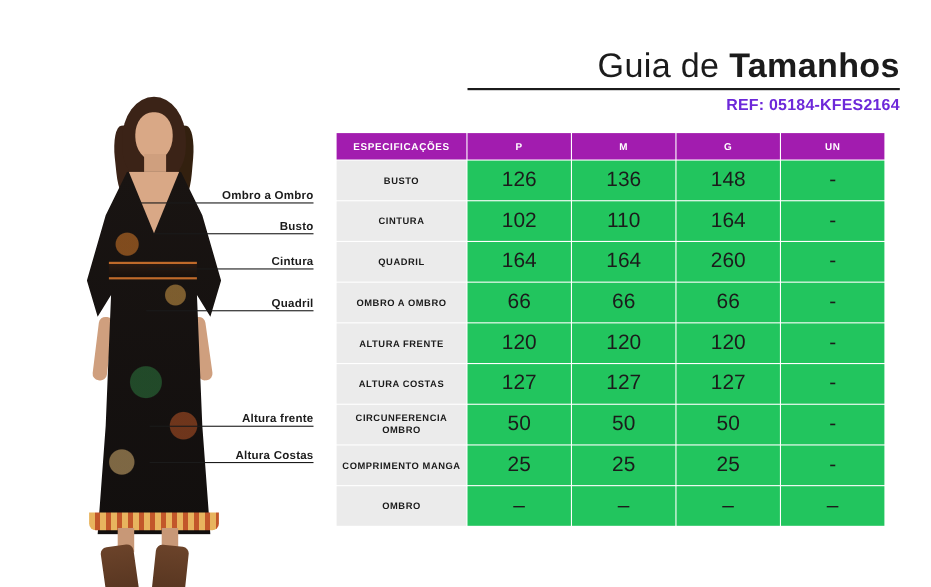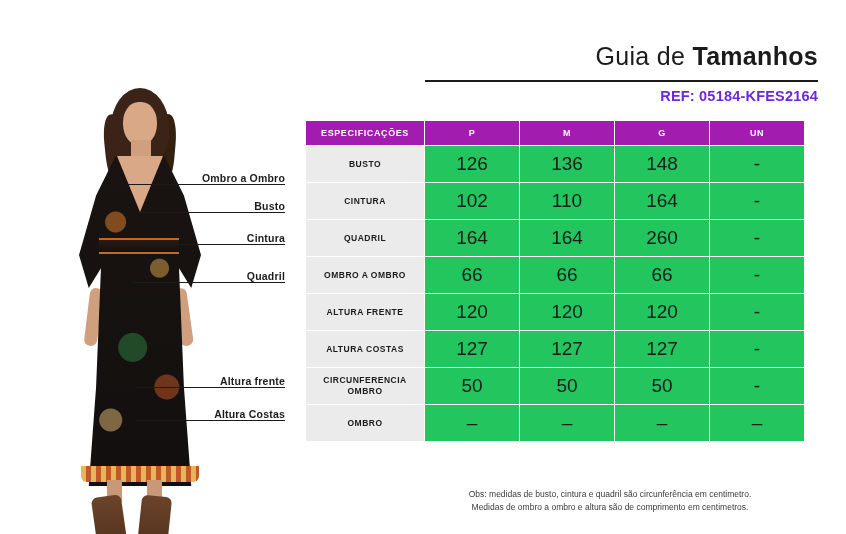--- a/index.html
+++ b/index.html
@@ -133,21 +133,21 @@
     position: absolute;
     left: 300px; top: 0;
     width: 546px; height: 534px;
     padding: 0;
   }
   #guide-title {
     position: absolute;
     left: 128px; top: 42px;
     width: 390px;
     text-align: right;
-    font-size: 25px;
+    font-size: 31px;
     color: #1b1b1b;
     font-weight: 300;
     letter-spacing: .3px;
   }
   #guide-title b { font-weight: bold; }
   #title-rule {
     position: absolute;
     left: 125px; top: 80px;
     width: 393px; height: 2px;
     background: #1b1b1b;
@@ -317,26 +317,29 @@
         <td class="val">-</td>
       </tr>
       <tr>
         <td class="rowlabel">CIRCUNFERENCIA OMBRO</td>
         <td class="val">50</td>
         <td class="val">50</td>
         <td class="val">50</td>
         <td class="val">-</td>
       </tr>
       <tr>
+        <td class="rowlabel">COMPRIMENTO MANGA</td>
+        <td class="val">25</td>
+        <td class="val">25</td>
+        <td class="val">25</td>
+        <td class="val">-</td>
+      </tr>
+      <tr>
         <td class="rowlabel">OMBRO</td>
         <td class="val">–</td>
         <td class="val">–</td>
         <td class="val">–</td>
         <td class="val">–</td>
       </tr>
     </tbody>
   </table>
 
-  <div id="table-notes">
-    <div>Obs: medidas de busto, cintura e quadril são circunferência em centimetro.</div>
-    <div>Medidas de ombro a ombro e altura são de comprimento em centimetros.</div>
-  </div>
 </div>
 
 </body></html>

